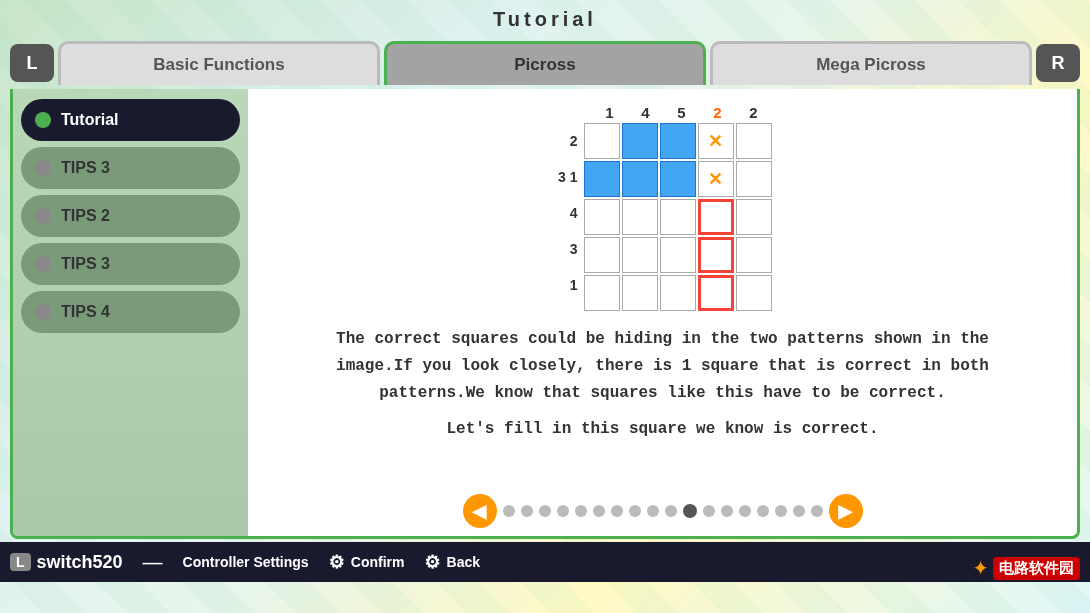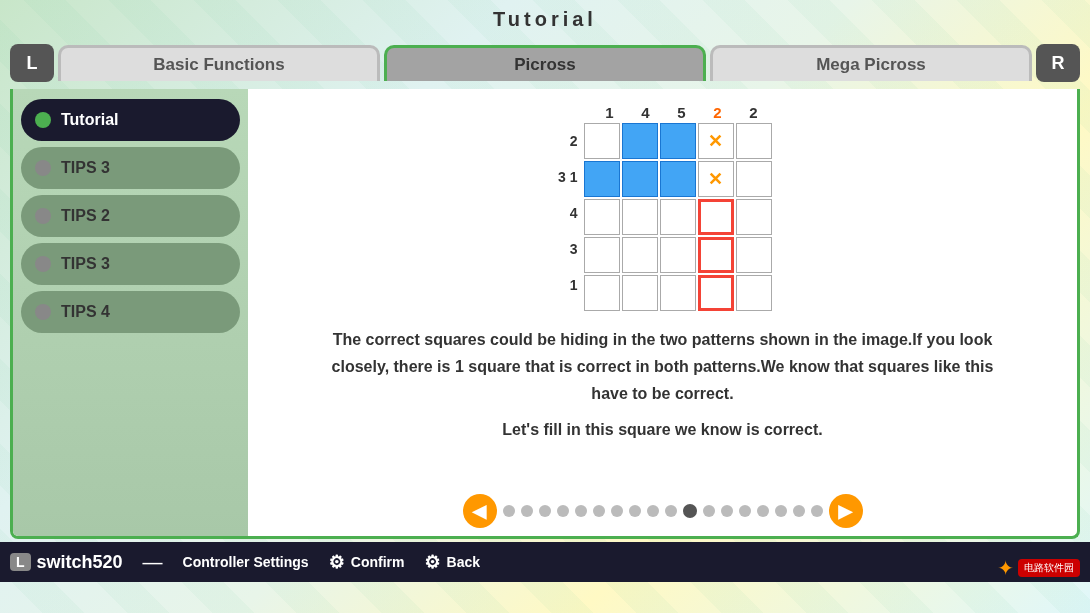--- a/index.html
+++ b/index.html
@@ -60,21 +60,21 @@
       align-items: center;
       justify-content: center;
       font-size: 18px;
       font-weight: bold;
       cursor: pointer;
       flex-shrink: 0;
     }
 
     .tab {
       flex: 1;
-      height: 36px;
+      height: 44px;
       display: flex;
       align-items: center;
       justify-content: center;
       font-size: 17px;
       font-weight: bold;
       border-radius: 10px 10px 0 0;
       cursor: pointer;
       background: #ddd;
       color: #555;
       border: 3px solid #bbb;
@@ -237,20 +237,21 @@
 
     
     .description {
       text-align: center;
       font-size: 16px;
       font-weight: bold;
       color: #333;
       line-height: 1.7;
       margin-top: 5px;
       max-width: 700px;
+      font-family: Liberation Mono, monospace;
     }
 
     .description p { margin-bottom: 8px; }
 
     
     .pagination {
       position: absolute;
       bottom: 8px;
       left: 0;
       right: 0;
@@ -338,22 +339,22 @@
       right: 10px;
       bottom: 2px;
       display: flex;
       align-items: center;
       gap: 4px;
     }
 
     .watermark-box {
       background: #cc0000;
       color: white;
-      font-size: 10px;
-      font-weight: normal;
+      font-size: 15px;
+      font-weight: bold;
       padding: 2px 6px;
       border-radius: 4px;
     }
   </style>
 </head>
 <body>
 
 <div class="bg"></div>
 <div class="bg-diamonds"></div>
 

